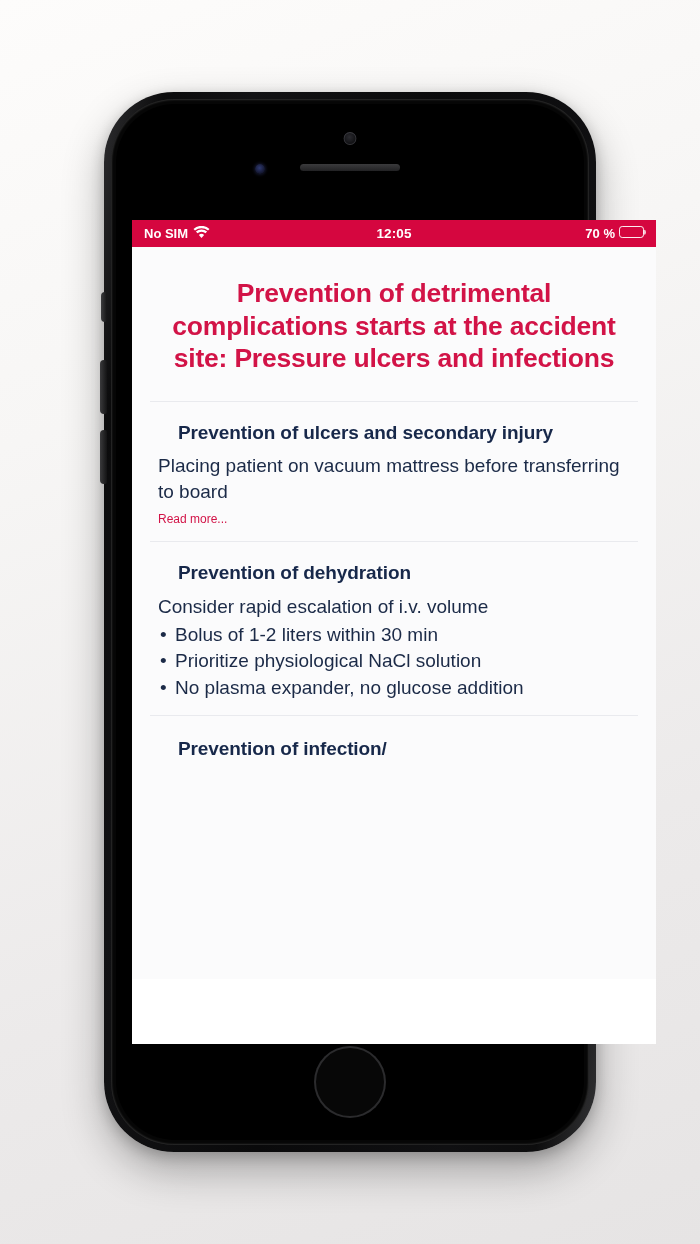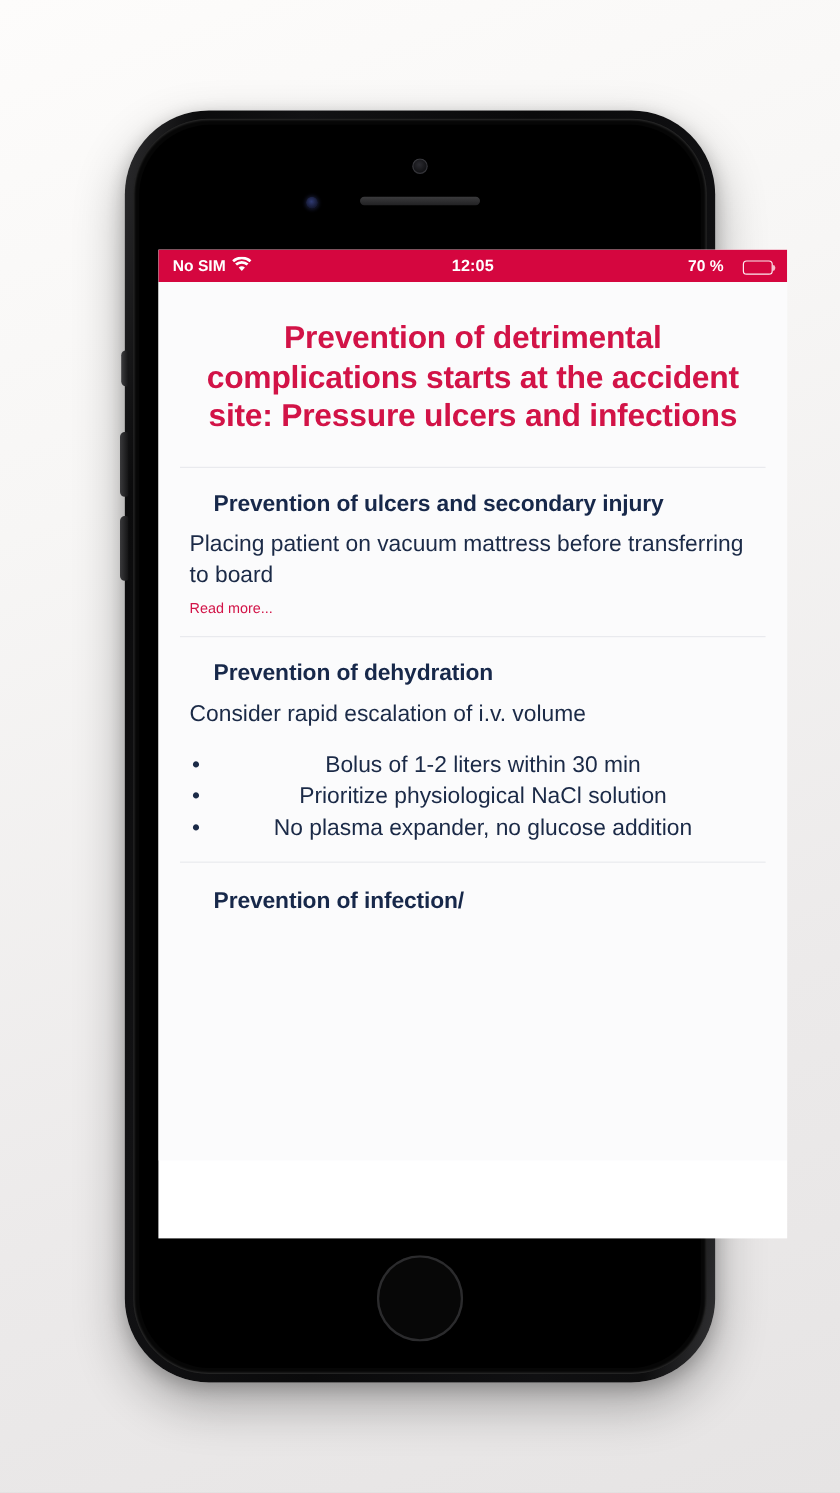--- a/index.html
+++ b/index.html
@@ -129,21 +129,21 @@
     height: 72px;
     border-radius: 50%;
     background: #070707;
     box-shadow: inset 0 0 0 2px #2b2b2d;
   }
 
   
   .screen {
     position: absolute;
     left: 16px;
-    top: 104px;
+    top: 116px;
     width: 524px;
     height: 824px;
     background: #ffffff;
     overflow: hidden;
   }
 
   
   .statusbar {
     height: 27px;
     background: #D5063F;
@@ -165,22 +165,22 @@
     left: 0;
     right: 0;
     text-align: center;
     font-size: 13.5px;
     font-weight: bold;
     letter-spacing: 0.1px;
   }
   .sb-right {
     margin-left: auto;
     display: flex;
-    align-items: flex-end;
-    gap: 16px;
+    align-items: flex-start;
+    gap: 4px;
     z-index: 2;
   }
   .wifi-icon { display: block; }
   .battery {
     width: 25px;
     height: 12px;
     border: 1.4px solid rgba(255,255,255,0.92);
     border-radius: 3.2px;
     position: relative;
     box-sizing: border-box;
@@ -266,23 +266,22 @@
   }
   .section-body {
     color: #1B2A47;
     font-size: 19px;
     line-height: 1.36;
     margin-top: 8px;
     font-weight: normal;
   }
   .bullets {
     list-style: none;
-    margin: 16px 0 0 0;
+    margin: 2px 0 0 0;
     padding: 0;
-    text-align: center;
   }
   .bullets li {
     color: #1B2A47;
     font-size: 19px;
     line-height: 1.36;
     padding-left: 17px;
     position: relative;
     margin-top: 1px;
   }
   .bullets li::before {

